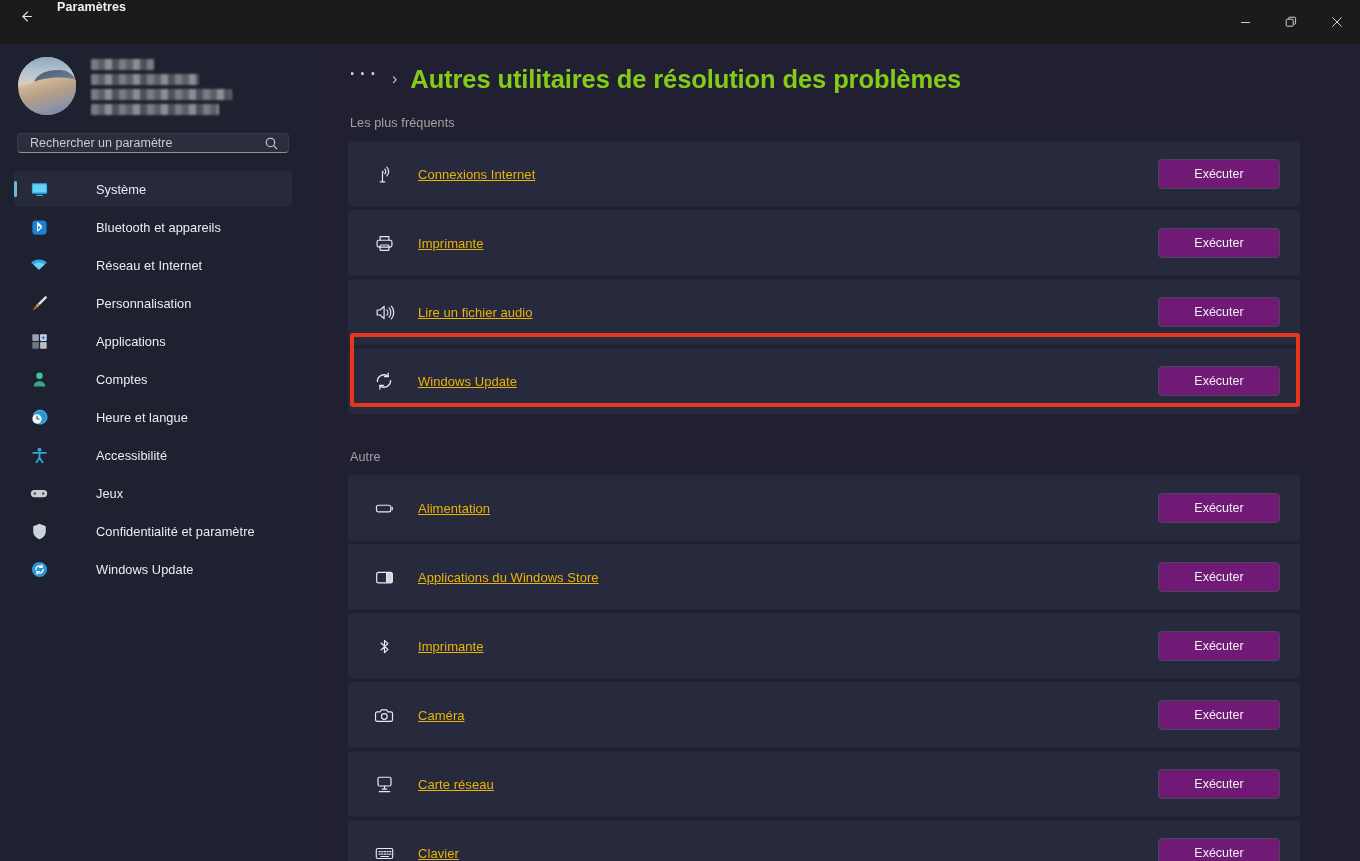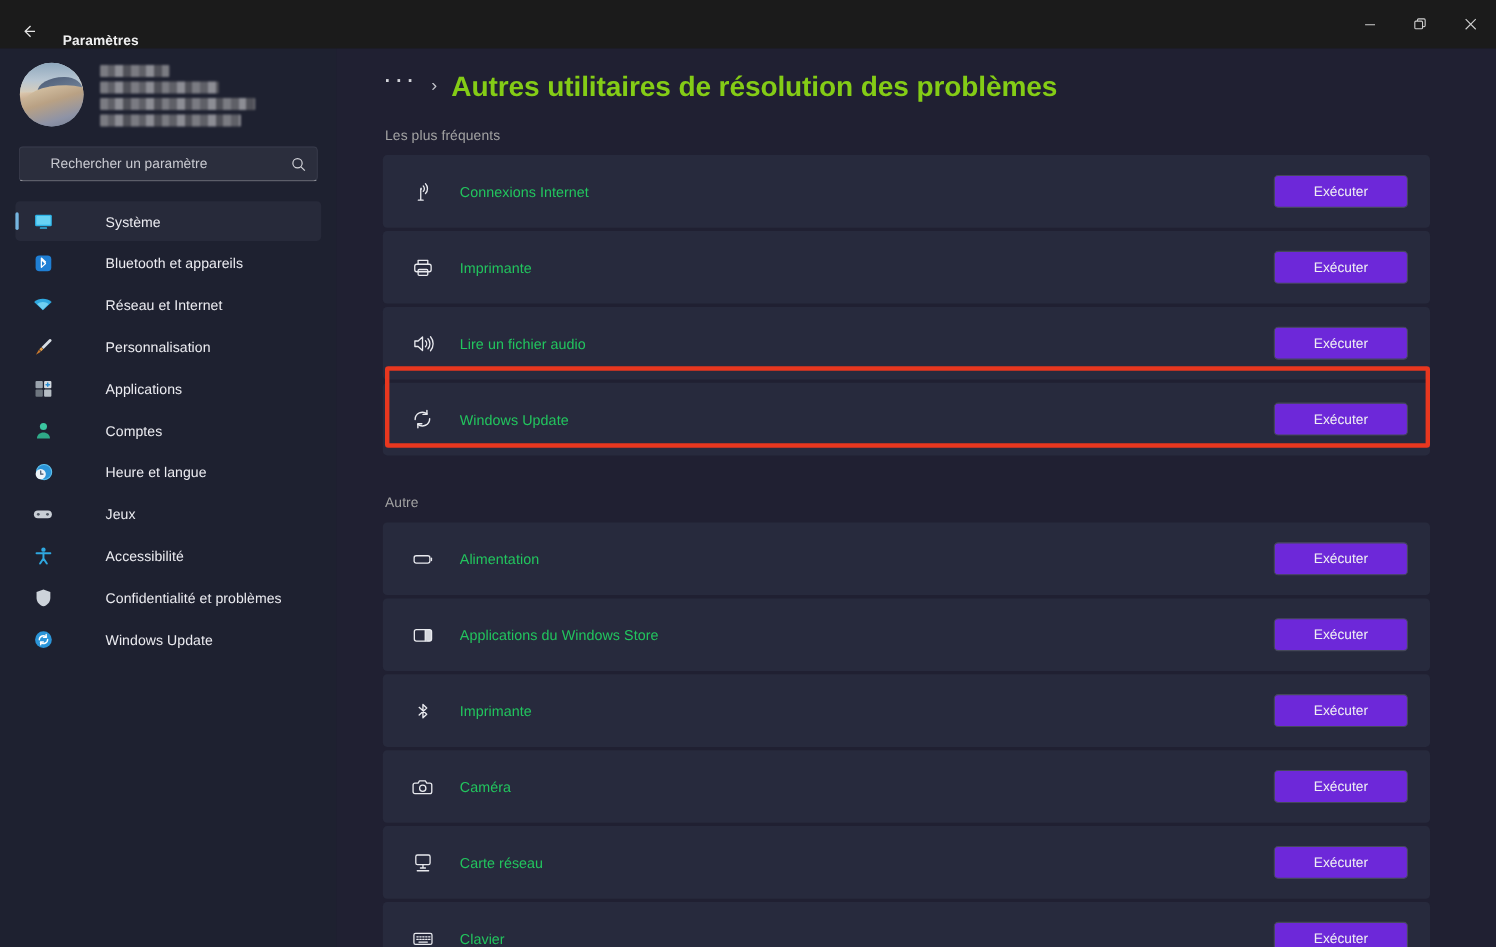--- a/index.html
+++ b/index.html
@@ -21,21 +21,21 @@
     display: flex;
     flex-direction: column;
     background: #202032;
   }
 
   
   .titlebar {
     height: 44px;
     flex: 0 0 44px;
     display: flex;
-    align-items: flex-end;
+    align-items: flex-start;
     background: #1b1b1b;
     position: relative;
     z-index: 30;
   }
   .tb-back {
     width: 40px; height: 32px;
     margin-left: 6px;
     display: flex; align-items: center; justify-content: center;
     border-radius: 4px;
     color: #e6e6e6;
@@ -123,28 +123,28 @@
   .redline.r1 { width: 63px; }
   .redline.r2 { width: 108px; }
   .redline.r3 { width: 141px; }
   .redline.r4 { width: 128px; }
 
   .search-wrap {
     margin: 13px 3px 0 3px;
     position: relative;
   }
   .search-box {
-    height: 32px;
+    height: 20px;
     background: #2b2e3d;
     border: 1px solid #393c4c;
     border-bottom: 1px solid #8e8f97;
     border-radius: 4px;
     display: flex;
     align-items: center;
-    padding: 0 9px 0 28px;
+    padding: 0 9px 0 12px;
   }
   .search-input {
     flex: 1 1 auto;
     background: transparent;
     border: 0;
     outline: 0;
     color: #c9cad1;
     font-family: "Liberation Sans", sans-serif;
     font-size: 12.5px;
   }
@@ -238,27 +238,28 @@
   }
   .row-ico {
     width: 24px; flex: 0 0 24px;
     display: flex; align-items: center; justify-content: center;
     color: #e9eaef;
     margin-right: 22px;
   }
   .row-label {
     flex: 1 1 auto;
     font-size: 13px;
-    color: #22c55e;
+    color: #eab308;
     letter-spacing: .05px;
+    text-decoration: underline;
   }
   .run-btn {
     width: 122px;
     height: 30px;
-    background: #6d28d9;
+    background: #701a75;
     border: 1px solid #45485a;
     border-radius: 4px;
     color: #f0f0f4;
     font-family: "Liberation Sans", sans-serif;
     font-size: 12.5px;
     display: flex;
     align-items: center;
     justify-content: center;
     flex: 0 0 122px;
   }
@@ -413,47 +414,47 @@
               <circle cx="10.6" cy="9.6" r="7.3" fill="none" stroke="#5fc3ef" stroke-width="1"></circle>
               <circle cx="7.4" cy="11.6" r="4.9" fill="#eef4f8"></circle>
               <path d="M7.4 8.5v3.1h2.2" stroke="#41536a" stroke-width="1.15" fill="none" stroke-linecap="round"></path>
             </svg>
           </span>
           <span class="nav-label">Heure et langue</span>
         </div>
 
         <div class="navitem">
           <span class="nav-ico">
+            <svg width="19" height="19" viewBox="0 0 20 20">
+              <circle cx="10" cy="3.9" r="2.1" fill="#2fa8e0"></circle>
+              <path d="M3.4 7.3h13.2" stroke="#2fa8e0" stroke-width="1.9" stroke-linecap="round"></path>
+              <path d="M10 7.3v5.1M10 12.4l-3.2 4.8M10 12.4l3.2 4.8" stroke="#2fa8e0" stroke-width="1.9" stroke-linecap="round" fill="none"></path>
+            </svg>
+          </span>
+          <span class="nav-label">Accessibilité</span>
+        </div>
+
+        <div class="navitem">
+          <span class="nav-ico">
             <svg width="20" height="19" viewBox="0 0 20 20">
               <rect x="1.4" y="6.3" width="17.2" height="7.6" rx="3.8" fill="#c9ced5"></rect>
               <circle cx="5.6" cy="10.1" r="1.35" fill="#4d5560"></circle>
               <circle cx="14.4" cy="10.1" r="1.35" fill="#4d5560"></circle>
             </svg>
           </span>
           <span class="nav-label">Jeux</span>
         </div>
 
         <div class="navitem">
           <span class="nav-ico">
             <svg width="19" height="19" viewBox="0 0 20 20">
-              <circle cx="10" cy="3.9" r="2.1" fill="#2fa8e0"></circle>
-              <path d="M3.4 7.3h13.2" stroke="#2fa8e0" stroke-width="1.9" stroke-linecap="round"></path>
-              <path d="M10 7.3v5.1M10 12.4l-3.2 4.8M10 12.4l3.2 4.8" stroke="#2fa8e0" stroke-width="1.9" stroke-linecap="round" fill="none"></path>
-            </svg>
-          </span>
-          <span class="nav-label">Accessibilité</span>
-        </div>
-
-        <div class="navitem">
-          <span class="nav-ico">
-            <svg width="19" height="19" viewBox="0 0 20 20">
               <path d="M10 1.9 3.4 4.4v5.4c0 4.3 2.9 7.2 6.6 8.3 3.7-1.1 6.6-4 6.6-8.3V4.4L10 1.9z" fill="#cdd3da"></path>
             </svg>
           </span>
-          <span class="nav-label">Confidentialité et problèmes</span>
+          <span class="nav-label">Confidentialité et paramètre</span>
         </div>
 
         <div class="navitem">
           <span class="nav-ico">
             <svg width="19" height="19" viewBox="0 0 20 20">
               <circle cx="10" cy="10" r="8" fill="#2b95d8"></circle>
               <path d="M6 10.2a4 4 0 0 1 6.9-2.7M14 9.8a4 4 0 0 1-6.9 2.7" fill="none" stroke="#ffffff" stroke-width="1.35" stroke-linecap="round"></path>
               <path d="M12.6 5.1v2.6h-2.6M7.4 14.9v-2.6h2.6" fill="none" stroke="#ffffff" stroke-width="1.35" stroke-linecap="round" stroke-linejoin="round"></path>
             </svg>
           </span>

